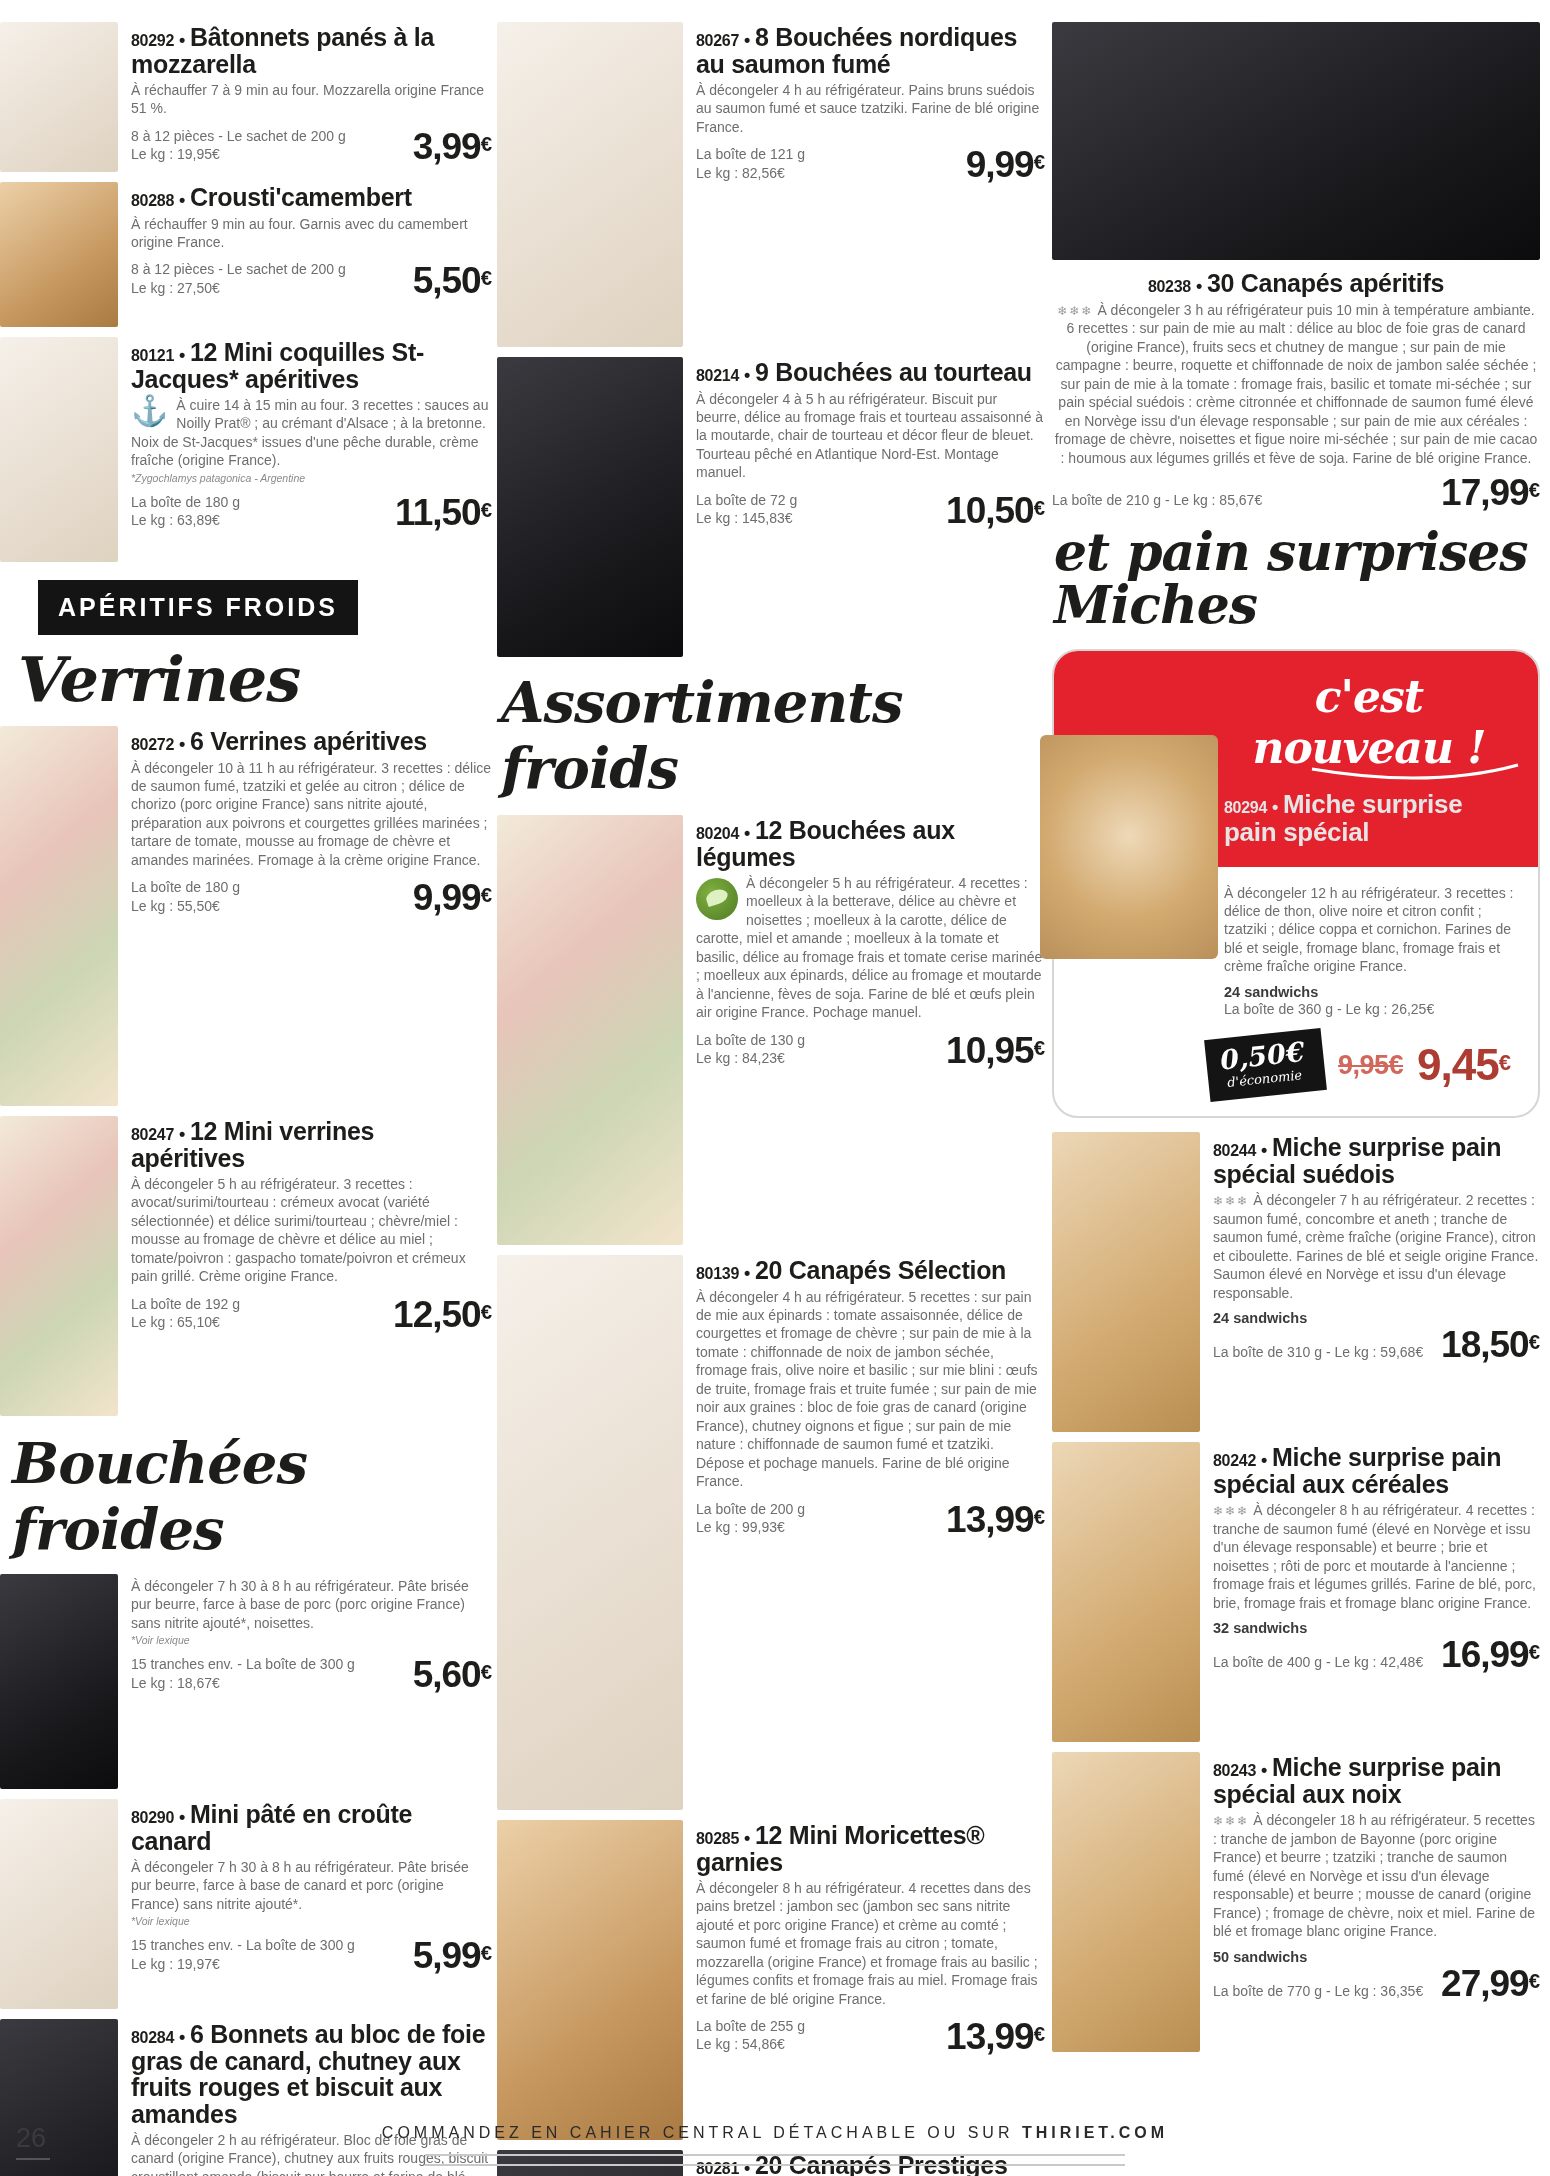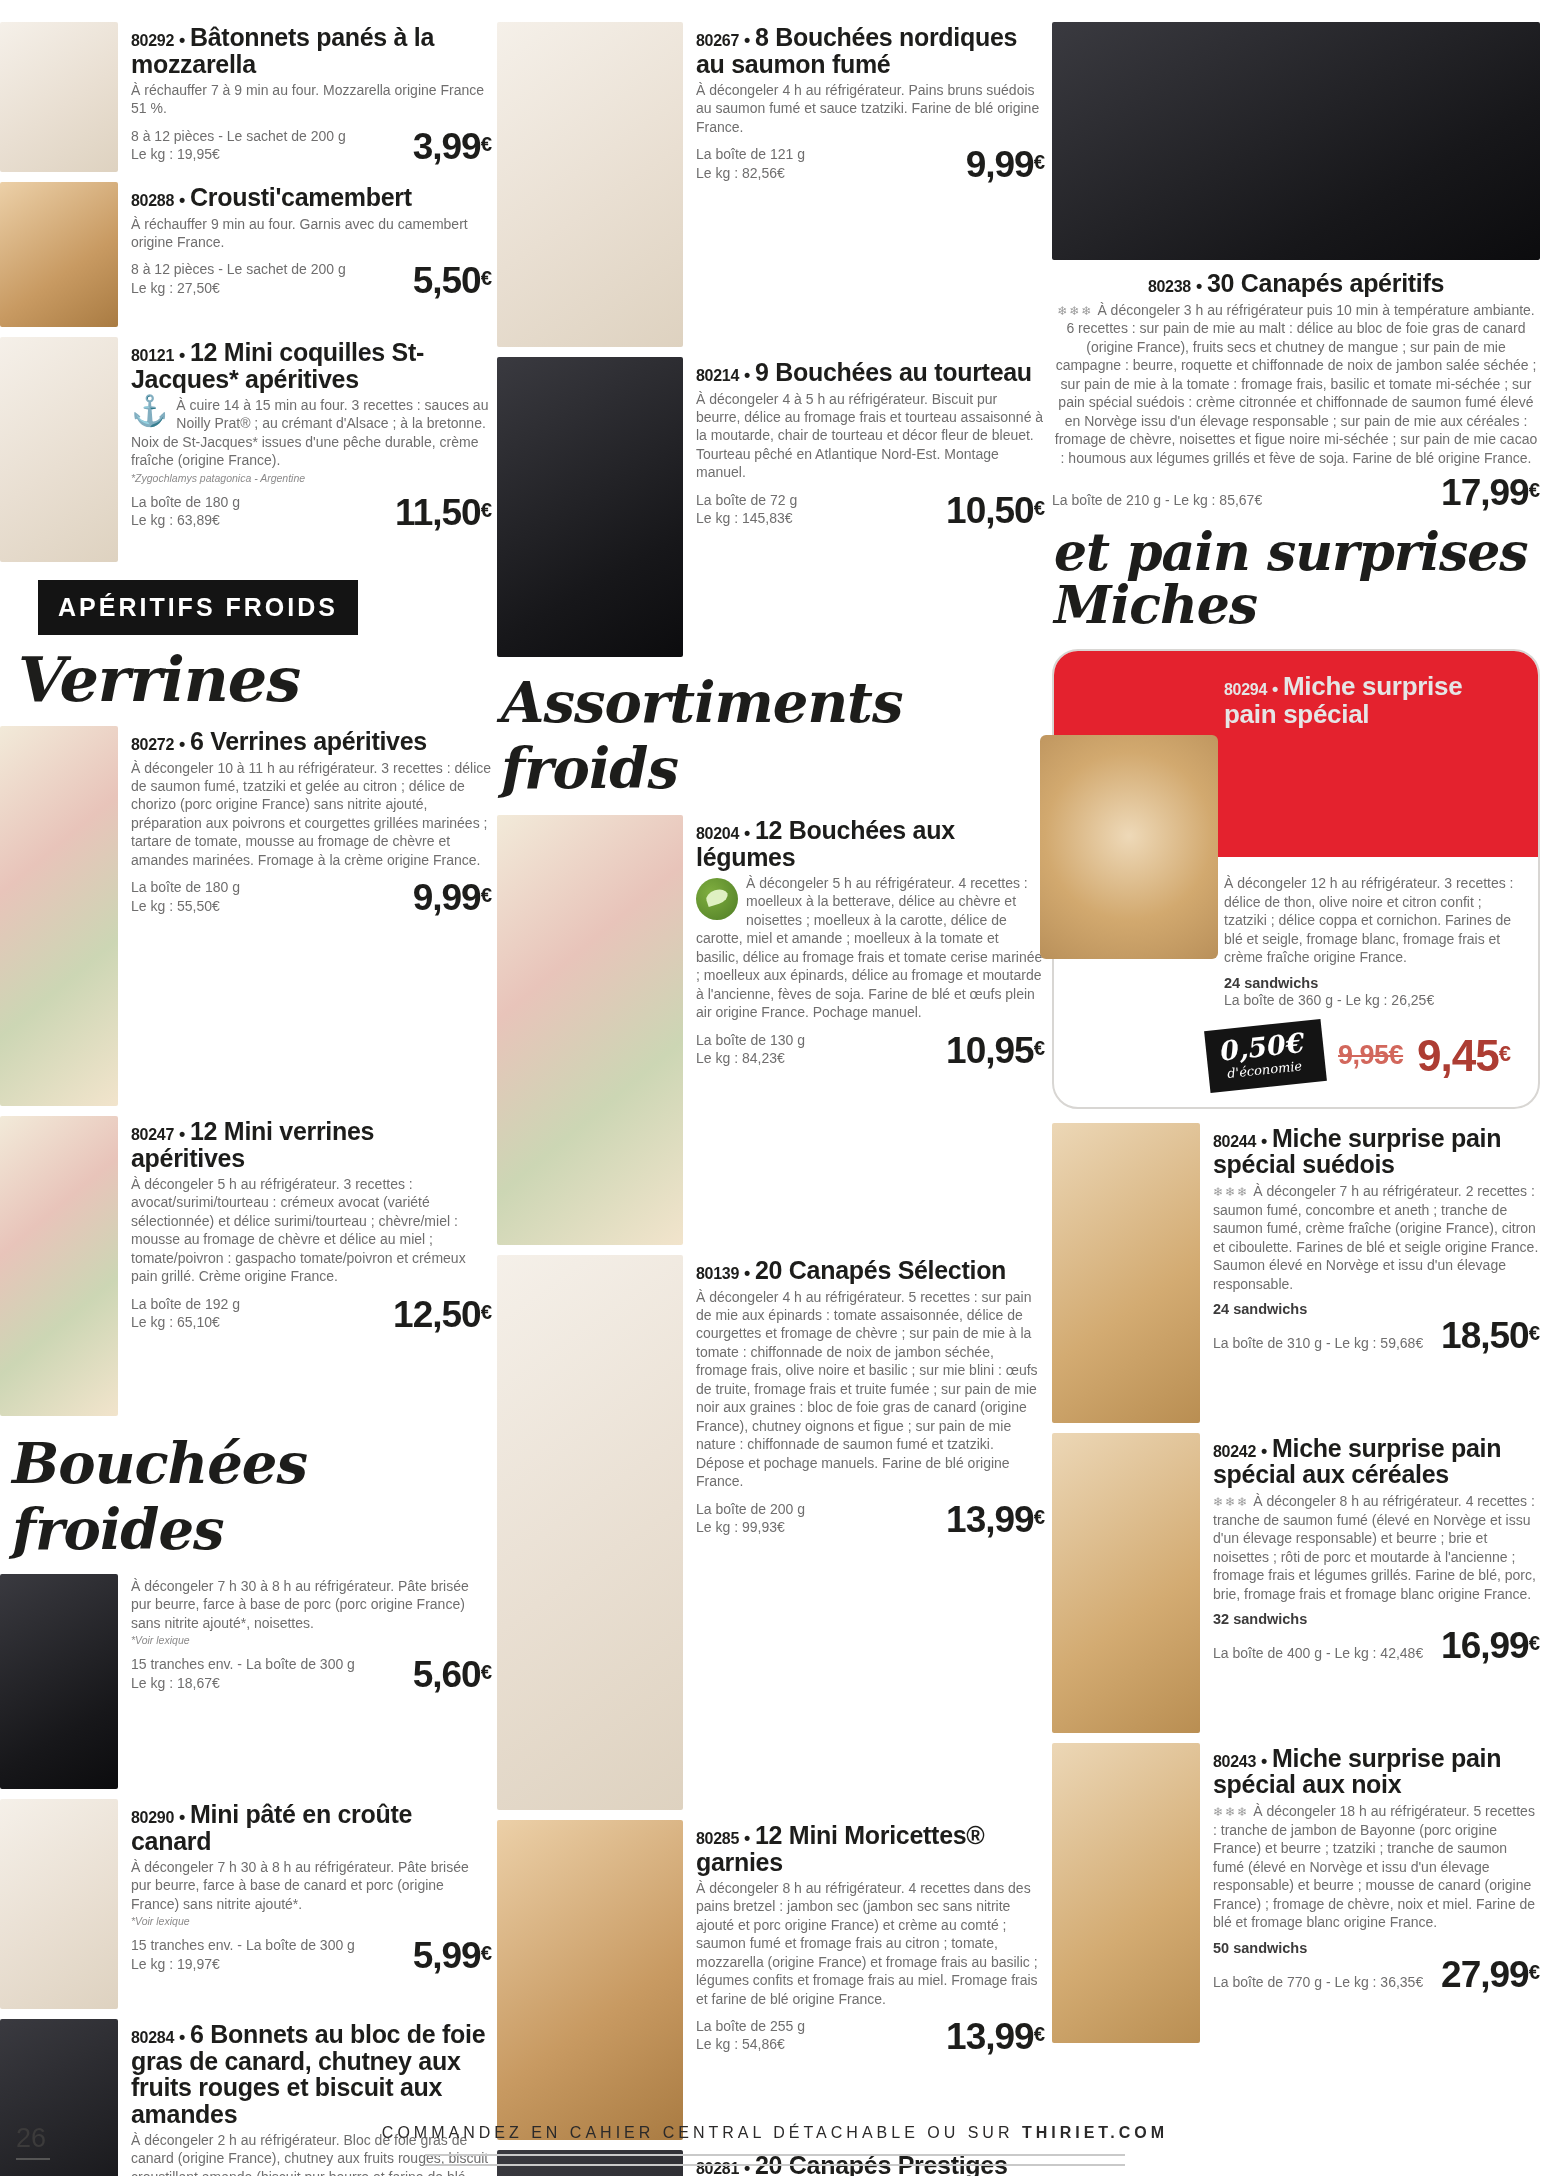--- a/index.html
+++ b/index.html
@@ -310,20 +310,25 @@
       </div>
     </article>
 
     <div class="script h-miches">
       <div>et pain surprises</div>
       <div>Miches</div>
     </div>
 
     <section class="ncard">
       <div class="nred">
+        <div class="nscript"><span>c'est nouveau !</span>
+          <svg width="210" height="26" viewBox="0 0 210 26">
+              <path d="M2 6 Q120 26 208 2" stroke="#ffffff" stroke-width="3" fill="none"></path>
+            </svg>
+        </div>
         <h3 class="ptitle"><span class="pcode">80294</span><span class="dot">•</span><span>Miche surprise pain spécial</span></h3>
       </div>
       <div class="nphoto"></div>
       <div class="nbody">
         <p class="pdesc">À décongeler 12 h au réfrigérateur. 3 recettes : délice de thon, olive noire et citron confit ; tzatziki ; délice coppa et cornichon. Farines de blé et seigle, fromage blanc, fromage frais et crème fraîche origine France.</p>
         <div class="units">24 sandwichs</div>
         <div class="pack">
             <span>La boîte de 360 g - Le kg : 26,25€</span>
           </div>
         <div class="dealrow">

